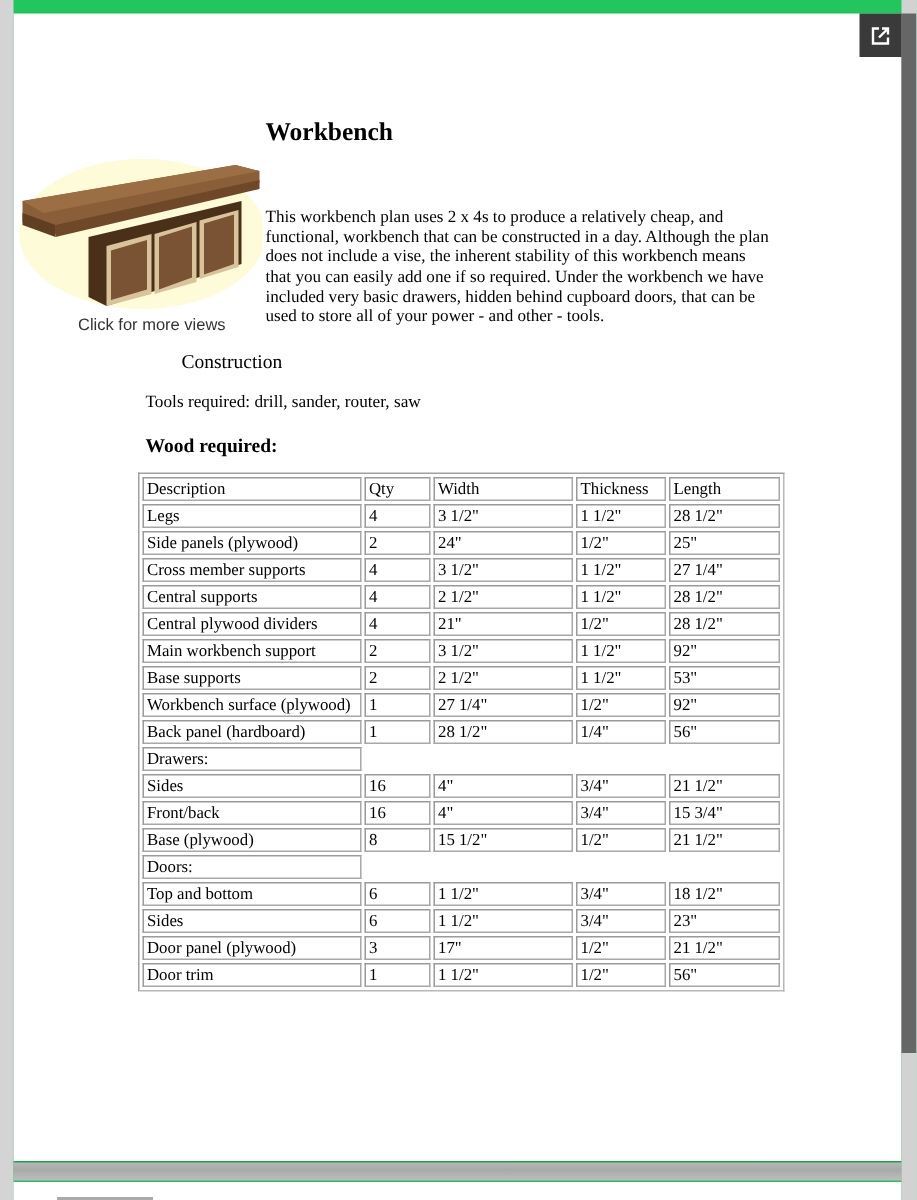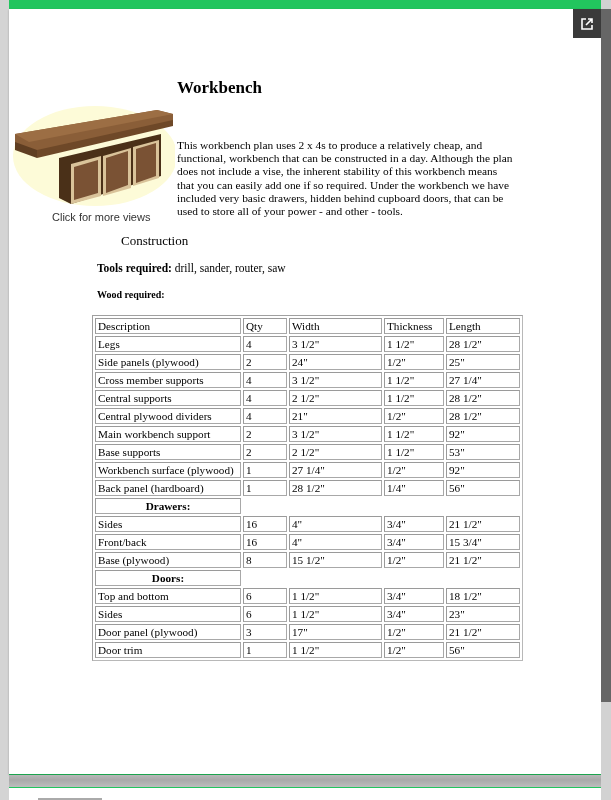--- a/index.html
+++ b/index.html
@@ -67,23 +67,23 @@
       position: absolute; left: 177px; top: 139px; width: 340px;
       font-size: 11.4px; line-height: 13.2px;
     }
     .section-heading {
       position: absolute; left: 97px; top: 233px;
       font-size: 13px; font-weight: normal; margin-left: 24px;
     }
     .tools-line {
       position: absolute; left: 97px; top: 262px; font-size: 11.5px;
     }
-    .tools-line b { font-weight: bold; }
+    .tools-line b { font-weight: normal; }
     .wood-line {
-      position: absolute; left: 97px; top: 289px; font-size: 10px; font-weight: bold;
+      position: absolute; left: 97px; top: 289px; font-size: 13px; font-weight: bold;
     }
 
     table.wood {
       position: absolute; left: 92px; top: 315px;
       border-collapse: separate; border-spacing: 2px;
       border: 1px solid #a0a0a0;
       border-right-color: #b8b8b8; border-bottom-color: #b8b8b8;
       font-size: 11.2px;
     }
     table.wood td {
@@ -91,21 +91,21 @@
       border-top-color: #9a9a9a; border-left-color: #9a9a9a;
       padding: 0 2px; height: 16px; line-height: 14px;
       white-space: nowrap;
       vertical-align: middle;
     }
     td.c-desc { width: 146px; }
     td.c-qty { width: 44px; }
     td.c-w { width: 93px; }
     td.c-t { width: 60px; margin-left: 20px; }
     td.c-l { width: 74px; }
-    td.section-label { font-weight: bold; text-align: center; }
+    td.section-label { font-weight: normal; }
     td.empty { border: none !important; }
   </style>
 </head>
 <body>
 
 <div class="viewer">
   <div class="left-edge"></div>
 
   <div class="page"></div>
 

